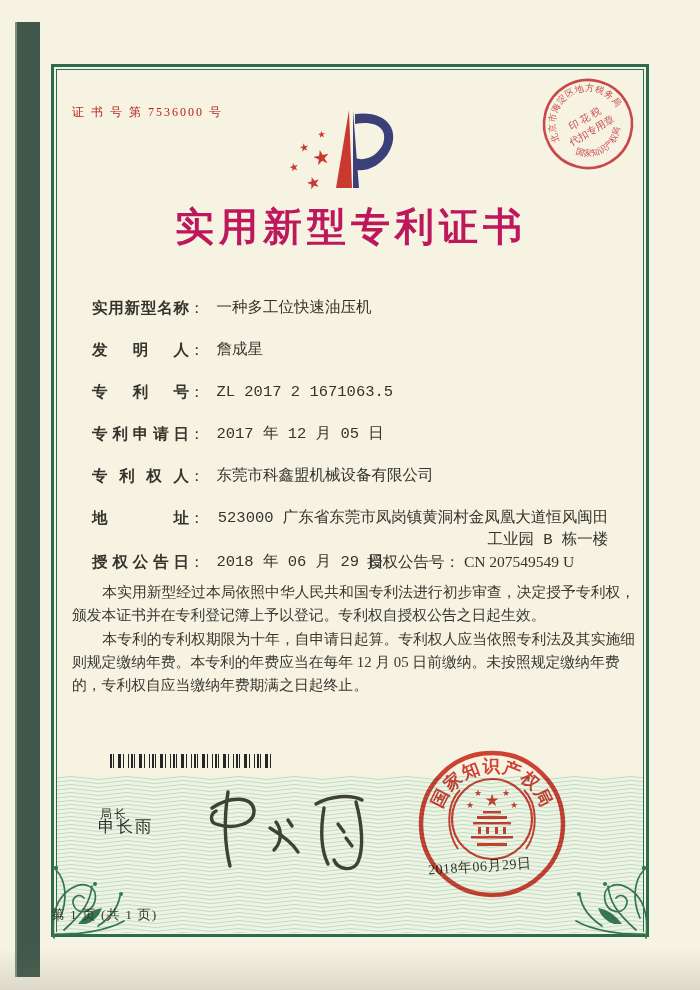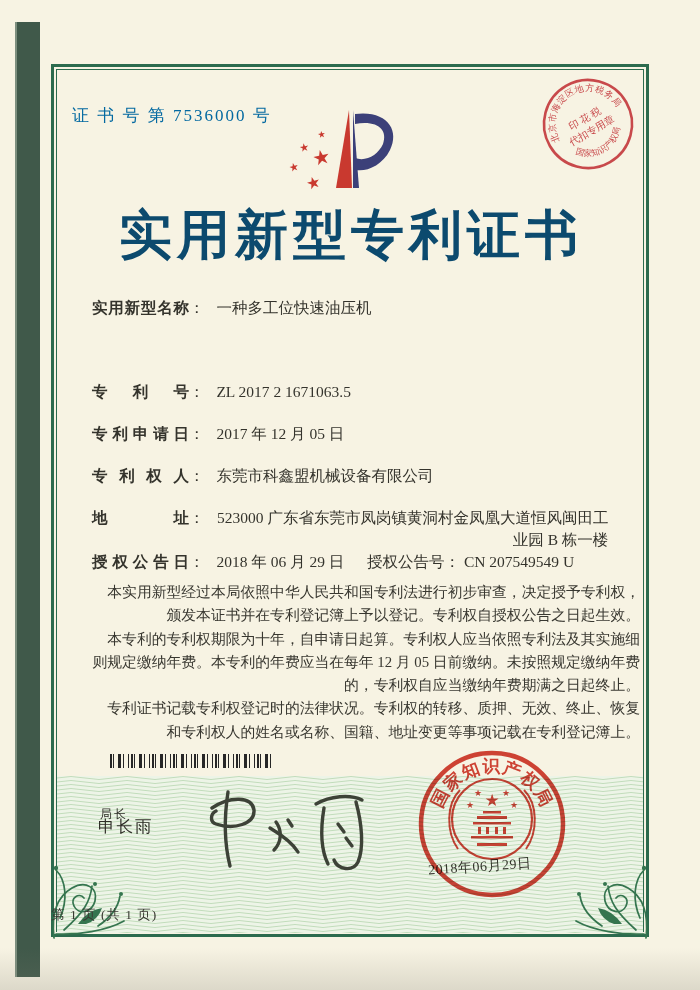--- a/index.html
+++ b/index.html
@@ -5,30 +5,30 @@
   html,body{margin:0;padding:0;background:#e9e6db;}
   .page{position:relative;width:700px;height:990px;background:#f7f3e3;overflow:hidden;
         font-family:"Liberation Serif","DejaVu Serif",serif;color:#34332c;}
   .page::after{content:"";position:absolute;left:0;right:0;bottom:0;height:42px;
         background:linear-gradient(180deg,rgba(125,122,110,0) 0%,rgba(125,122,110,.22) 100%);pointer-events:none;}
   .spine{position:absolute;left:15px;top:22px;width:23px;height:955px;background:#40594a;
         border-left:2px solid #7d8f7f;}
   .frame{position:absolute;left:51px;top:64px;width:598px;height:873px;border:3px solid #2c6b4e;box-sizing:border-box;}
   .frame-inner{position:absolute;left:2px;top:2px;right:2px;bottom:2px;border:1px solid #2c6b4e;}
   .guilloche{position:absolute;left:57px;top:776px;width:586px;height:157px;overflow:hidden;}
-  .certno{position:absolute;left:72px;top:104px;font-size:17px;letter-spacing:2px;color:#0369a1;}
-  .title{position:absolute;left:51px;top:200px;width:600px;text-align:center;font-size:53px;font-weight:700;
-        letter-spacing:5px;color:#0c4a6e;}
+  .certno{position:absolute;left:72px;top:104px;font-size:12px;letter-spacing:2px;color:#b91c1c;}
+  .title{position:absolute;left:51px;top:200px;width:600px;text-align:center;font-size:39px;font-weight:700;
+        letter-spacing:5px;color:#be185d;}
   .frow{position:absolute;left:92px;font-size:15.5px;line-height:22px;white-space:nowrap;}
   .flabel{display:inline-block;width:97px;text-align:justify;text-align-last:justify;vertical-align:top;font-weight:bold;}
   .fcolon{display:inline-block;vertical-align:top;}
-  .fvalue{display:inline-block;margin-left:8px;vertical-align:top;}
+  .fvalue{display:inline-block;margin-left:8px;vertical-align:top;font-family:Liberation Mono, monospace;}
   .addr .fvalue{white-space:normal;width:392px;text-align:right;}
   .grant-right{position:absolute;left:275px;top:0;}
-  .paras{position:absolute;left:72px;top:581px;width:568px;text-align:right;}
+  .paras{position:absolute;left:72px;top:581px;width:568px;}
   .paras p{margin:0;text-indent:2.05em;font-size:14.8px;line-height:23.3px;color:#383730;}
   .barcode{position:absolute;left:110px;top:754px;width:164px;height:14px;
         background:repeating-linear-gradient(90deg,#262626 0 2px,transparent 2px 3px,#262626 3px 4px,
         transparent 4px 8px,#262626 8px 11px,transparent 11px 13px,#262626 13px 14px,transparent 14px 18px,
         #262626 18px 19px,transparent 19px 21px);}
   .role{position:absolute;left:100px;top:806px;font-size:12px;letter-spacing:2px;color:#2e2d27;}
   .rname{position:absolute;left:98px;top:816px;font-size:16.5px;letter-spacing:2px;color:#2e2d27;}
   .signature{position:absolute;left:200px;top:780px;}
   .office-seal{position:absolute;left:411px;top:743px;mix-blend-mode:multiply;opacity:.95;}
   .tax-stamp{position:absolute;left:533px;top:69px;mix-blend-mode:multiply;opacity:.92;}
@@ -78,20 +78,24 @@
     <text x="26" y="82" font-size="16" fill="#c9392f" transform="rotate(-16 26 82)">★</text>
   </svg>
 
   <div class="certno">证 书 号 第 7536000 号</div>
   <div class="title">实用新型专利证书</div>
 
   <div class="frow" style="top:297px">
     <span class="flabel">实用新型名称</span><span class="fcolon">：</span>
     <span class="fvalue">一种多工位快速油压机</span>
   </div>
+  <div class="frow" style="top:339px">
+    <span class="flabel">发明人</span><span class="fcolon">：</span>
+    <span class="fvalue">詹成星</span>
+  </div>
   <div class="frow" style="top:381px">
     <span class="flabel">专利号</span><span class="fcolon">：</span>
     <span class="fvalue">ZL 2017 2 1671063.5</span>
   </div>
   <div class="frow" style="top:423px">
     <span class="flabel">专利申请日</span><span class="fcolon">：</span>
     <span class="fvalue">2017 年 12 月 05 日</span>
   </div>
   <div class="frow" style="top:465px">
     <span class="flabel">专利权人</span><span class="fcolon">：</span>
@@ -106,21 +110,20 @@
     <span class="fvalue">2018 年 06 月 29 日</span>
     <span class="grant-right">
       <span>授权公告号</span><span>：</span>
       <span>CN 207549549 U</span>
     </span>
   </div>
 
   <div class="paras">
     <p>本实用新型经过本局依照中华人民共和国专利法进行初步审查，决定授予专利权，颁发本证书并在专利登记簿上予以登记。专利权自授权公告之日起生效。</p>
     <p>本专利的专利权期限为十年，自申请日起算。专利权人应当依照专利法及其实施细则规定缴纳年费。本专利的年费应当在每年 12 月 05 日前缴纳。未按照规定缴纳年费的，专利权自应当缴纳年费期满之日起终止。</p>
-    <p>专利证书记载专利权登记时的法律状况。专利权的转移、质押、无效、终止、恢复和专利权人的姓名或名称、国籍、地址变更等事项记载在专利登记簿上。</p>
   </div>
 
   <div class="barcode"></div>
 
   <div class="role">局长</div>
   <div class="rname">申长雨</div>
 
   <svg class="signature" width="180" height="100" viewBox="0 0 180 100">
     <g fill="none" stroke="#3d4237" stroke-width="3.4" stroke-linecap="round">
       <path d="M28,12 C24,38 24,62 30,86"></path>

